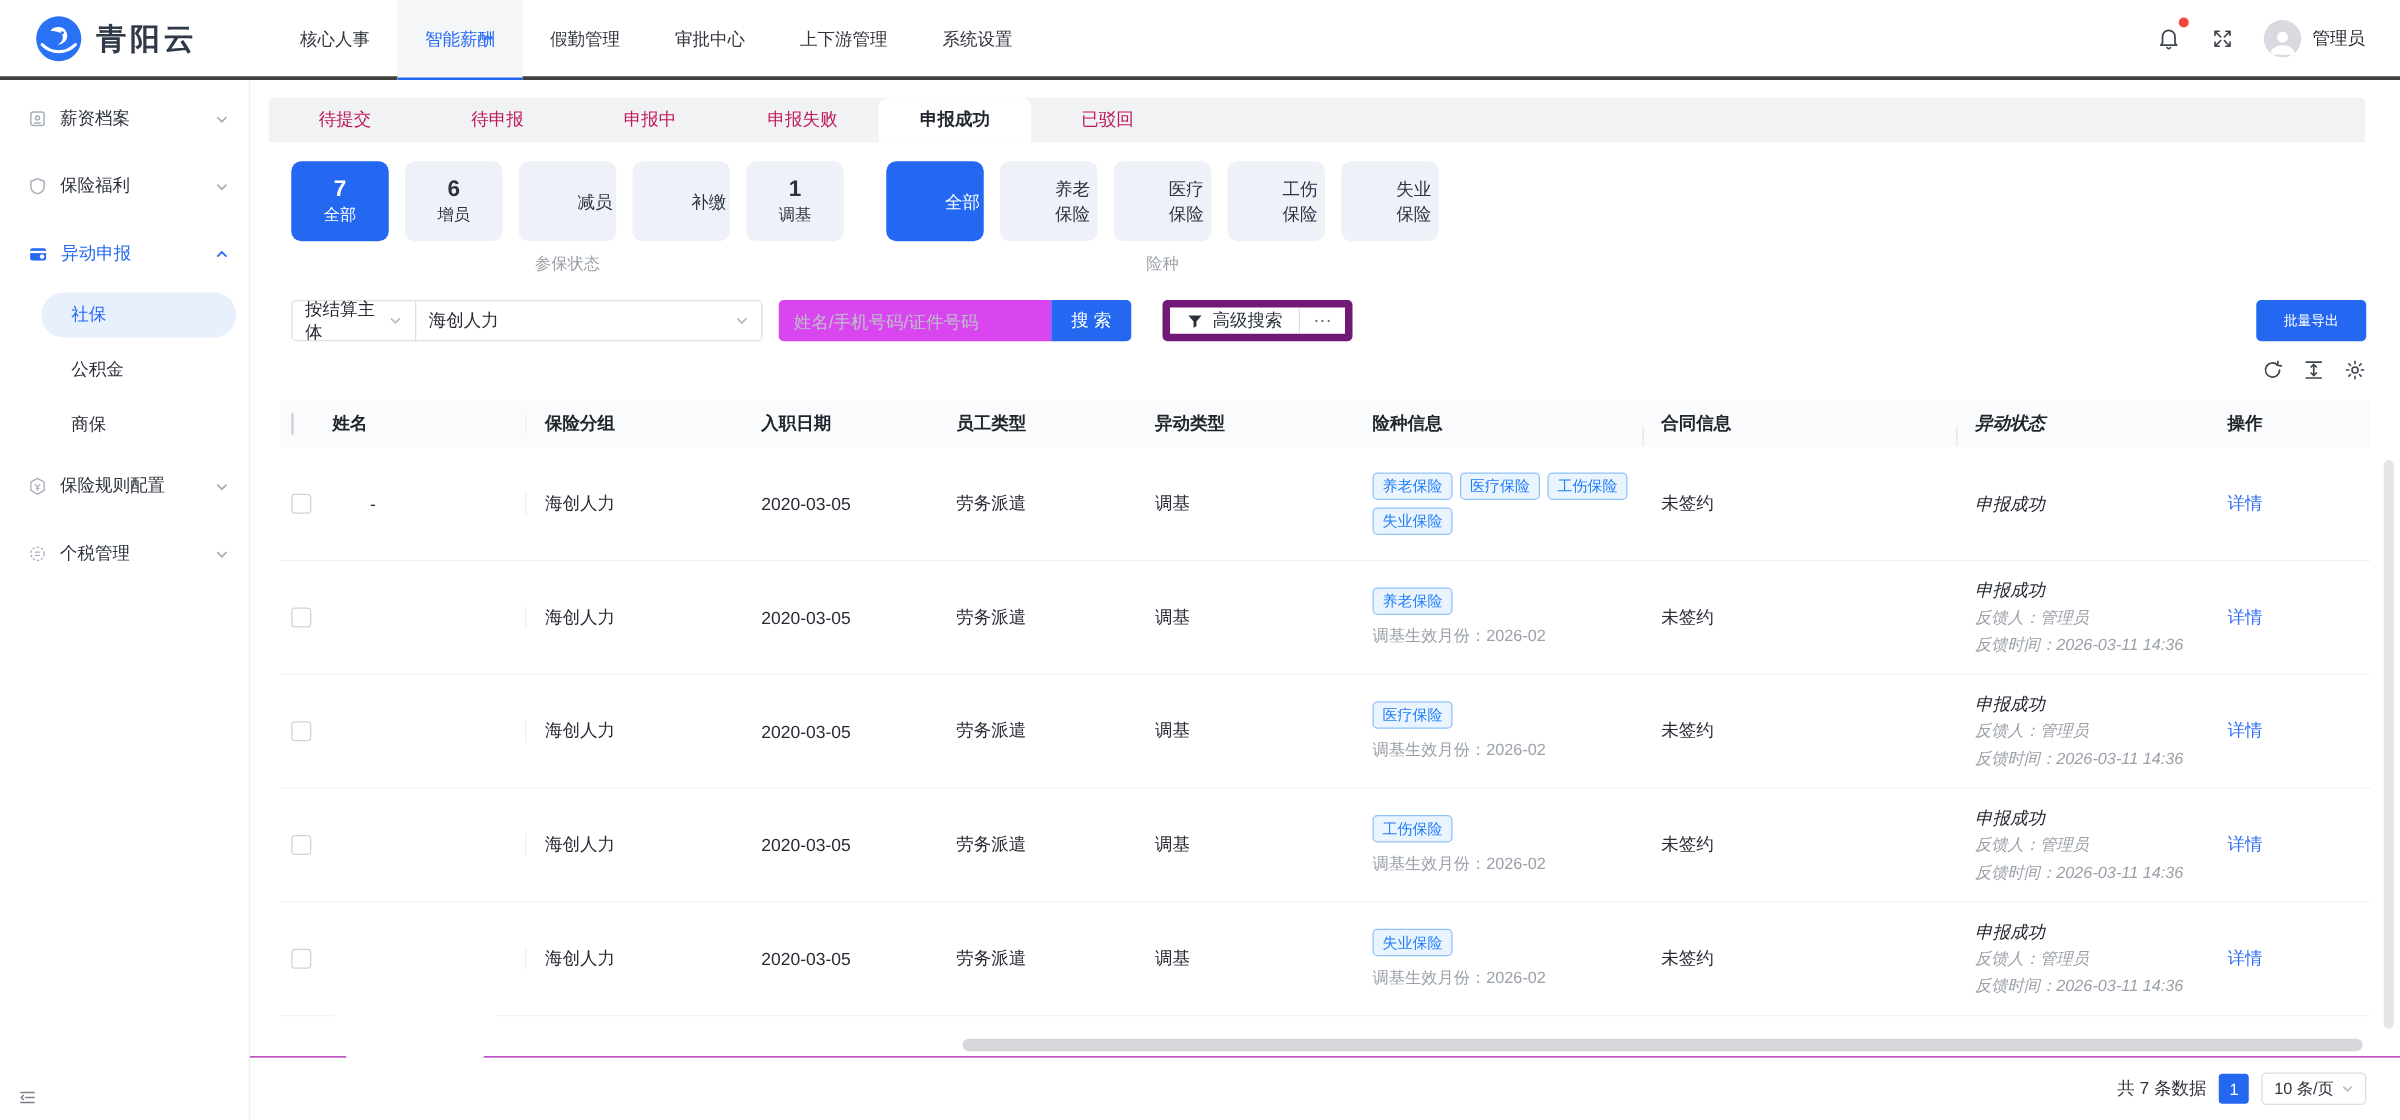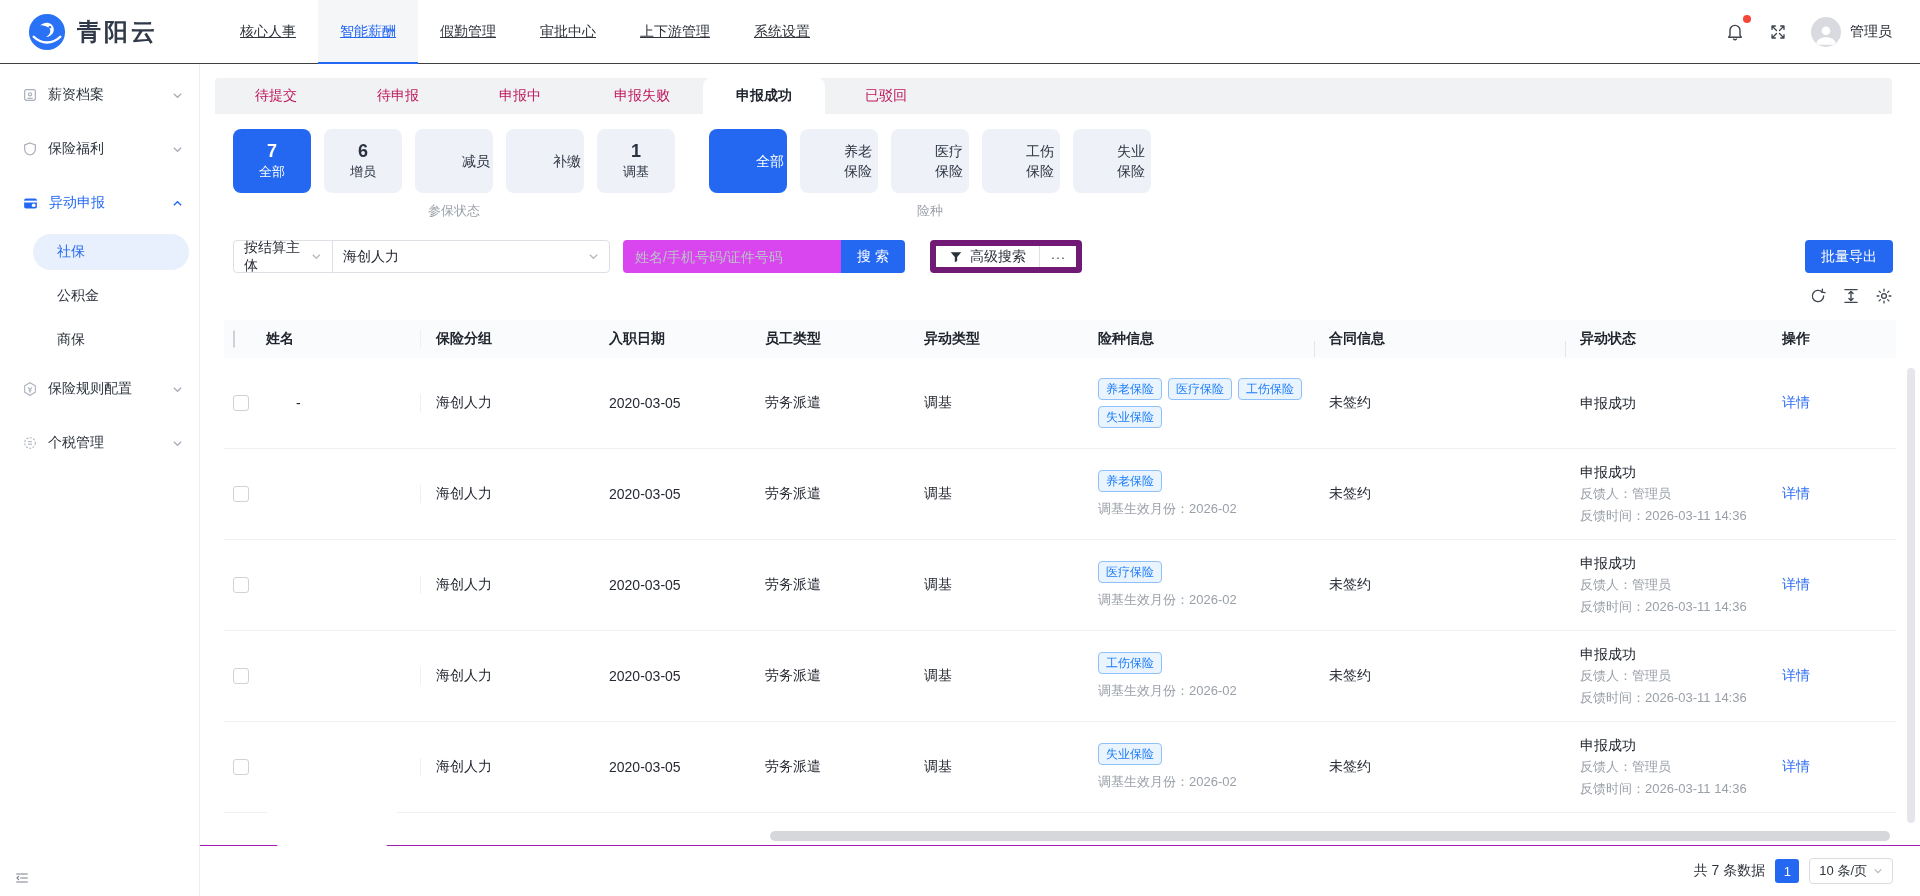--- a/index.html
+++ b/index.html
@@ -1,26 +1,26 @@
 <!DOCTYPE html>
 <html><head>
 <meta charset="utf-8">
 <style>
   html,body{margin:0;padding:0;}
   body{width:1920px;height:896px;position:relative;overflow:hidden;background:#fff;
        font-family:"Liberation Sans","DejaVu Sans",sans-serif;color:#262a33;}
   svg{display:block;}
   
   .navbar{position:absolute;top:0;left:0;right:0;height:64px;background:#fff;
-          border-bottom:1px solid #404040;display:flex;
+          border-bottom:3px solid #404040;display:flex;
           padding:0 28px;box-sizing:border-box;z-index:20;}
   .logo{display:flex;align-items:center;gap:11px;width:180px;cursor:pointer;}
   .logo-text{font-size:24px;font-weight:700;color:#2f3947;letter-spacing:3px;}
   .nav-items{display:flex;height:64px;margin-left:10px;}
-  .nav-item{padding:0 22px;display:flex;align-items:center;font-size:14px;color:#30353d;cursor:pointer;text-decoration:underline;}
+  .nav-item{padding:0 22px;display:flex;align-items:center;font-size:14px;color:#30353d;cursor:pointer;}
   .nav-item.active{background:#f5f6f8;color:#2468f2;box-shadow:inset 0 -2px 0 #2468f2;font-weight:500;}
   .nav-right{margin-left:auto;display:flex;align-items:center;gap:24px;}
   .icon-btn{cursor:pointer;position:relative;}
   .dot{position:absolute;top:-7px;right:-6px;width:8px;height:8px;border-radius:50%;background:#f5483b;}
   .user-chip{display:flex;align-items:center;gap:9px;cursor:pointer;}
   .avatar{width:30px;height:30px;border-radius:50%;background:#d8dadf;overflow:hidden;display:flex;align-items:flex-end;justify-content:center;}
   .user-name{font-size:14px;color:#262a33;}
   
   .sidebar{position:absolute;top:64px;left:0;bottom:0;width:200px;background:#fff;
            border-right:1px solid #ebedf0;box-sizing:border-box;padding-top:4px;z-index:15;}
@@ -61,40 +61,40 @@
                 padding:0 12px;font-size:14px;box-sizing:border-box;outline:none;color:#262a33;}
   .search-input::placeholder{color:#bcc0c8;}
   .btn-search{width:64px;height:33px;background:#2468f2;color:#fff;border:none;border-radius:0 4px 4px 0;
               font-size:14px;cursor:pointer;}
   .adv-group{margin-left:25px;height:33px;border:6px solid #701a75;border-radius:4px;display:flex;
              align-items:center;box-sizing:border-box;background:#fff;}
   .adv-btn{display:flex;align-items:center;gap:7px;padding:0 13px;font-size:14px;cursor:pointer;height:100%;color:#2b313b;}
   .adv-sep{width:1px;height:100%;background:#dcdfe4;}
   .more-btn{width:36px;text-align:center;font-size:15px;color:#5a6068;cursor:pointer;}
   .btn-export{margin-left:auto;width:88px;height:33px;background:#2468f2;color:#fff;border:none;border-radius:4px;
-              font-size:14px;cursor:pointer;}
+              font-size:11px;cursor:pointer;}
   .icon-row{display:flex;justify-content:flex-end;align-items:center;gap:15px;margin-top:13px;height:20px;}
   .tool-icon{cursor:pointer;}
   
   .table-wrap{margin-top:14px;width:1672px;position:relative;}
   .thead{display:flex;height:38px;background:#fafbfc;align-items:center;}
   .th{font-size:14px;font-weight:600;color:#20252e;box-sizing:border-box;padding-left:15px;position:relative;}
   .th.sep::before{content:'';position:absolute;left:0;top:11px;width:1px;height:16px;background:#e3e5e8;}
   .tr{display:flex;height:90px;border-bottom:1px solid #f0f1f3;align-items:center;}
   .td{box-sizing:border-box;padding-left:15px;font-size:14px;display:flex;flex-direction:column;justify-content:center;color:#262a33;}
   .c0{width:42px;padding-left:9px;}
   .c1{width:154px;padding-left:0;}
   .td.c1{padding-left:30px;}
   .c2{width:174px;border-left:1px solid #edeff1;}
   .c3{width:156px;}
   .c4{width:159px;}
   .c5{width:174px;}
   .c6{width:231px;}
   .c7{width:251px;}
-  .c8{width:202px;}
+  .c8{width:202px;font-style:italic;}
   .c9{width:129px;}
   .cb{width:14px;height:14px;border:1px solid #cfd3d9;border-radius:3px;background:#fff;cursor:pointer;}
   .badges{display:flex;flex-wrap:wrap;gap:6px;width:206px;}
   .badge{font-size:12px;color:#1d7df7;background:#eaf4fe;border:1px solid #8fc1f8;border-radius:4px;
          padding:2px 7px;line-height:16px;white-space:nowrap;}
   .note{font-size:13px;color:#9aa0a8;margin-top:8px;}
   .status-main{font-size:14px;color:#20252e;line-height:22px;}
   .status-sub{font-size:13px;color:#9aa0a8;line-height:22px;}
   .link{color:#2f6ef4;font-size:14px;cursor:pointer;}
   

